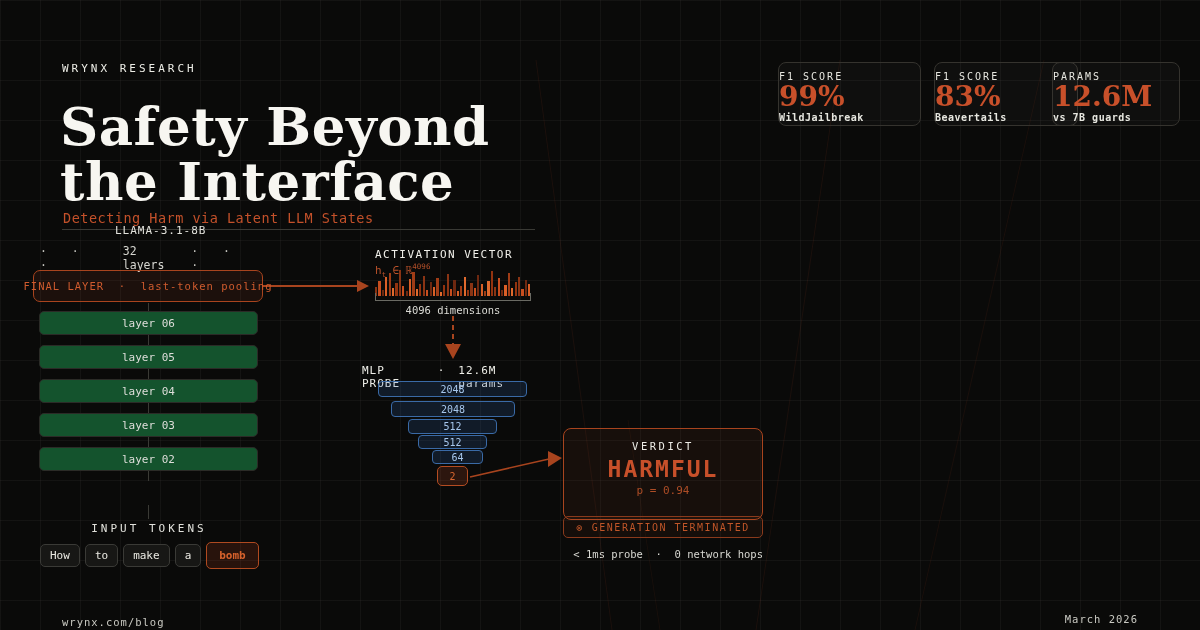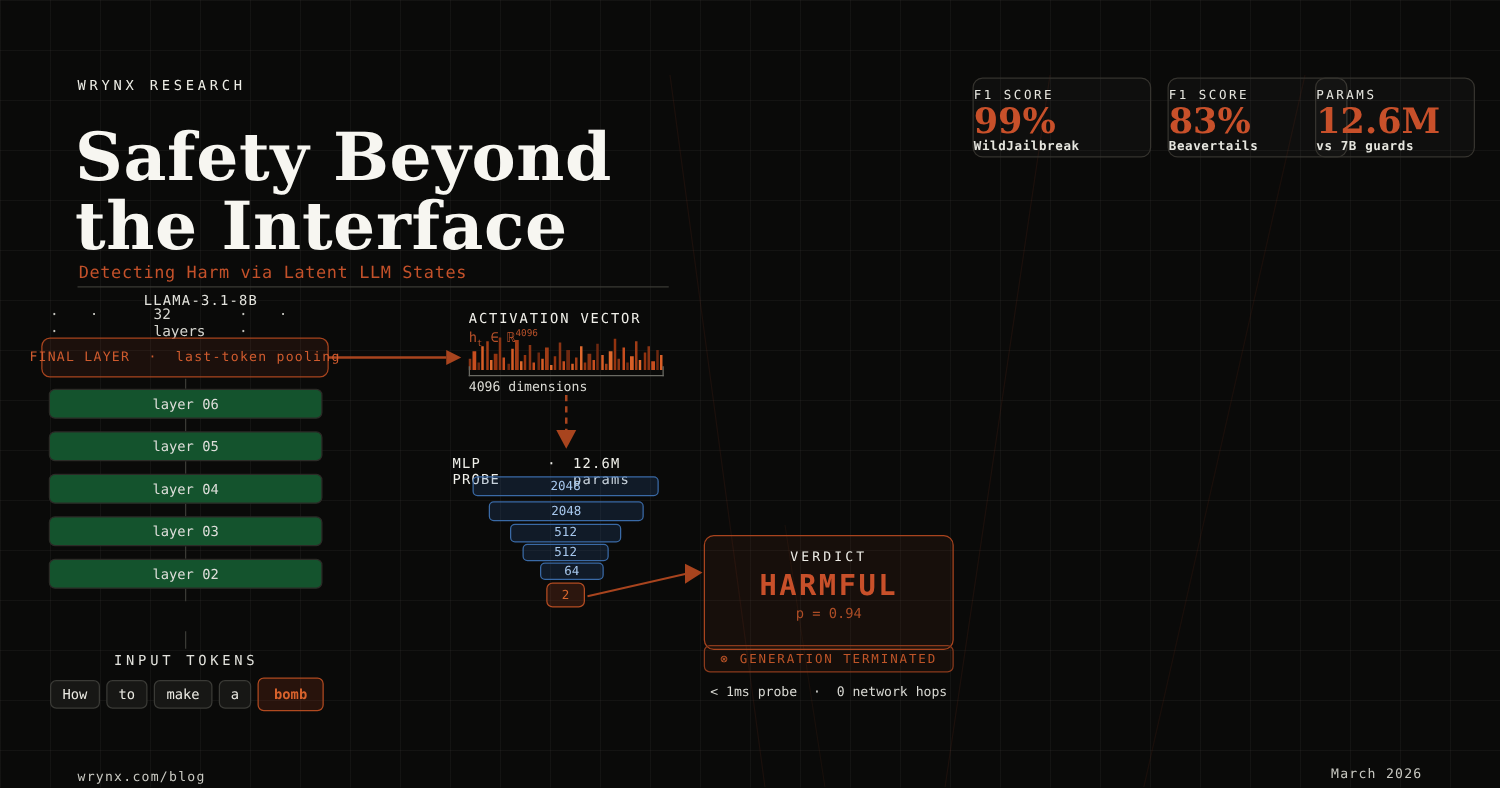--- a/index.html
+++ b/index.html
@@ -29,21 +29,21 @@
           background:rgba(255,255,255,0.025); padding-top:8px; }
   .card .clabel { font-size:10px; letter-spacing:2px; color:#e6e6df; }
   .card .cvalue { font-family:"DejaVu Serif", serif; font-weight:bold; font-size:28px;
                   line-height:30px; color:#c8502a; }
   .card .csub { font-size:10px; font-weight:bold; color:#e6e6df; letter-spacing:0.5px; }
   .card1 { left:778px; width:143px; }
   .card2 { left:934px; width:144px; }
   .card3 { left:1052px; width:128px; }
 
   
-  .model-name { left:115px; top:234px; font-size:11px; color:#e2e2dc; letter-spacing:1px; }
+  .model-name { left:115px; top:224px; font-size:11px; color:#e2e2dc; letter-spacing:1px; }
   .layers-caption { left:40px; top:244px; width:218px; display:flex; justify-content:center;
                     align-items:center; gap:16px; font-size:11.5px; color:#d6d6d0; }
   .layers-caption .dots { letter-spacing:9px; color:#c2c2bc; }
   .final-box { left:33px; top:270px; width:230px; height:32px; border:1.5px solid #a8441e;
                border-radius:7px; background:rgba(200,80,40,0.10); display:flex;
                align-items:center; justify-content:center; font-size:10.5px; color:#cf5b2e;
                letter-spacing:1px; white-space:pre; }
   .layer-box { left:39px; width:219px; height:24px; border:1px solid #2b2b27; border-radius:5px;
                background:#14532d; display:flex; align-items:center; justify-content:center;
                font-size:11px; color:#dededa; }
@@ -60,21 +60,21 @@
   
   .act-title { left:375px; top:248px; font-size:11px; letter-spacing:1.5px; color:#f0efe9; }
   .formula { left:375px; top:262px; font-size:11px; color:#b8512a; }
   .formula sub { font-size:7px; }
   .formula sup { font-size:7.5px; }
   .bars { left:375px; top:268px; width:156px; height:28px; display:flex;
           justify-content:space-between; align-items:flex-end; }
   .abar { width:2.2px; }
   .bracket { left:375px; top:293px; width:156px; height:8px; border-left:1px solid #6a6a63;
              border-right:1px solid #6a6a63; border-bottom:1px solid #6a6a63; }
-  .dims { left:375px; top:304px; width:156px; text-align:left; font-size:10.5px; color:#dcdcd6; }
+  .dims { left:375px; top:304px; width:156px; text-align:center; font-size:10.5px; color:#dcdcd6; }
 
   
   .probe-title { left:362px; top:364px; width:180px; display:flex; justify-content:center;
                  gap:13px; font-size:11px; letter-spacing:1px; color:#efefe9; }
   .pbox { border:1px solid #3a6aa6; border-radius:4px; background:rgba(45,95,165,0.20);
           color:#a7c7ec; font-size:10px; display:flex; align-items:center; justify-content:center; }
   .pbox.out { border:1.5px solid #b44c22; background:rgba(200,80,40,0.18); color:#d8662e;
               border-radius:5px; }
   .p1 { left:378px; top:381px; width:149px; height:16px; }
   .p2 { left:391px; top:401px; width:124px; height:16px; }
@@ -87,21 +87,21 @@
   .verdict { left:563px; top:428px; width:200px; height:92px; border:1.5px solid #a8441e;
              border-radius:8px; background:rgba(200,80,40,0.07); text-align:center; padding-top:11px; }
   .v-label { font-size:10.5px; letter-spacing:2.5px; color:#eeede7; }
   .v-value { font-size:23px; font-weight:bold; letter-spacing:2px; color:#c8502a;
              line-height:30px; margin-top:2px; }
   .v-prob { font-size:11px; color:#ad4d26; }
   .terminated { left:563px; top:516px; width:200px; height:22px; border:1px solid #8a3a1c;
                 border-radius:5px; background:rgba(200,80,40,0.06); display:flex;
                 align-items:center; justify-content:center; gap:8px; font-size:10px;
                 letter-spacing:1.5px; color:#bf5528; }
-  .latency { left:563px; top:548px; width:200px; text-align:center; font-size:10.5px;
+  .latency { left:563px; top:548px; width:200px; text-align:right; font-size:10.5px;
              color:#d8d8d2; white-space:pre; }
 
   .footer-left  { left:62px;  top:616px; font-size:10.5px; color:#c9c9c2; letter-spacing:1px; }
   .footer-right { right:62px; top:613px; font-size:10.5px; color:#c9c9c2; letter-spacing:1px; }
 </style>
 </head>
 <body>
 
 <svg class="overlay" width="1200" height="630" viewBox="0 0 1200 630">
   <g>

